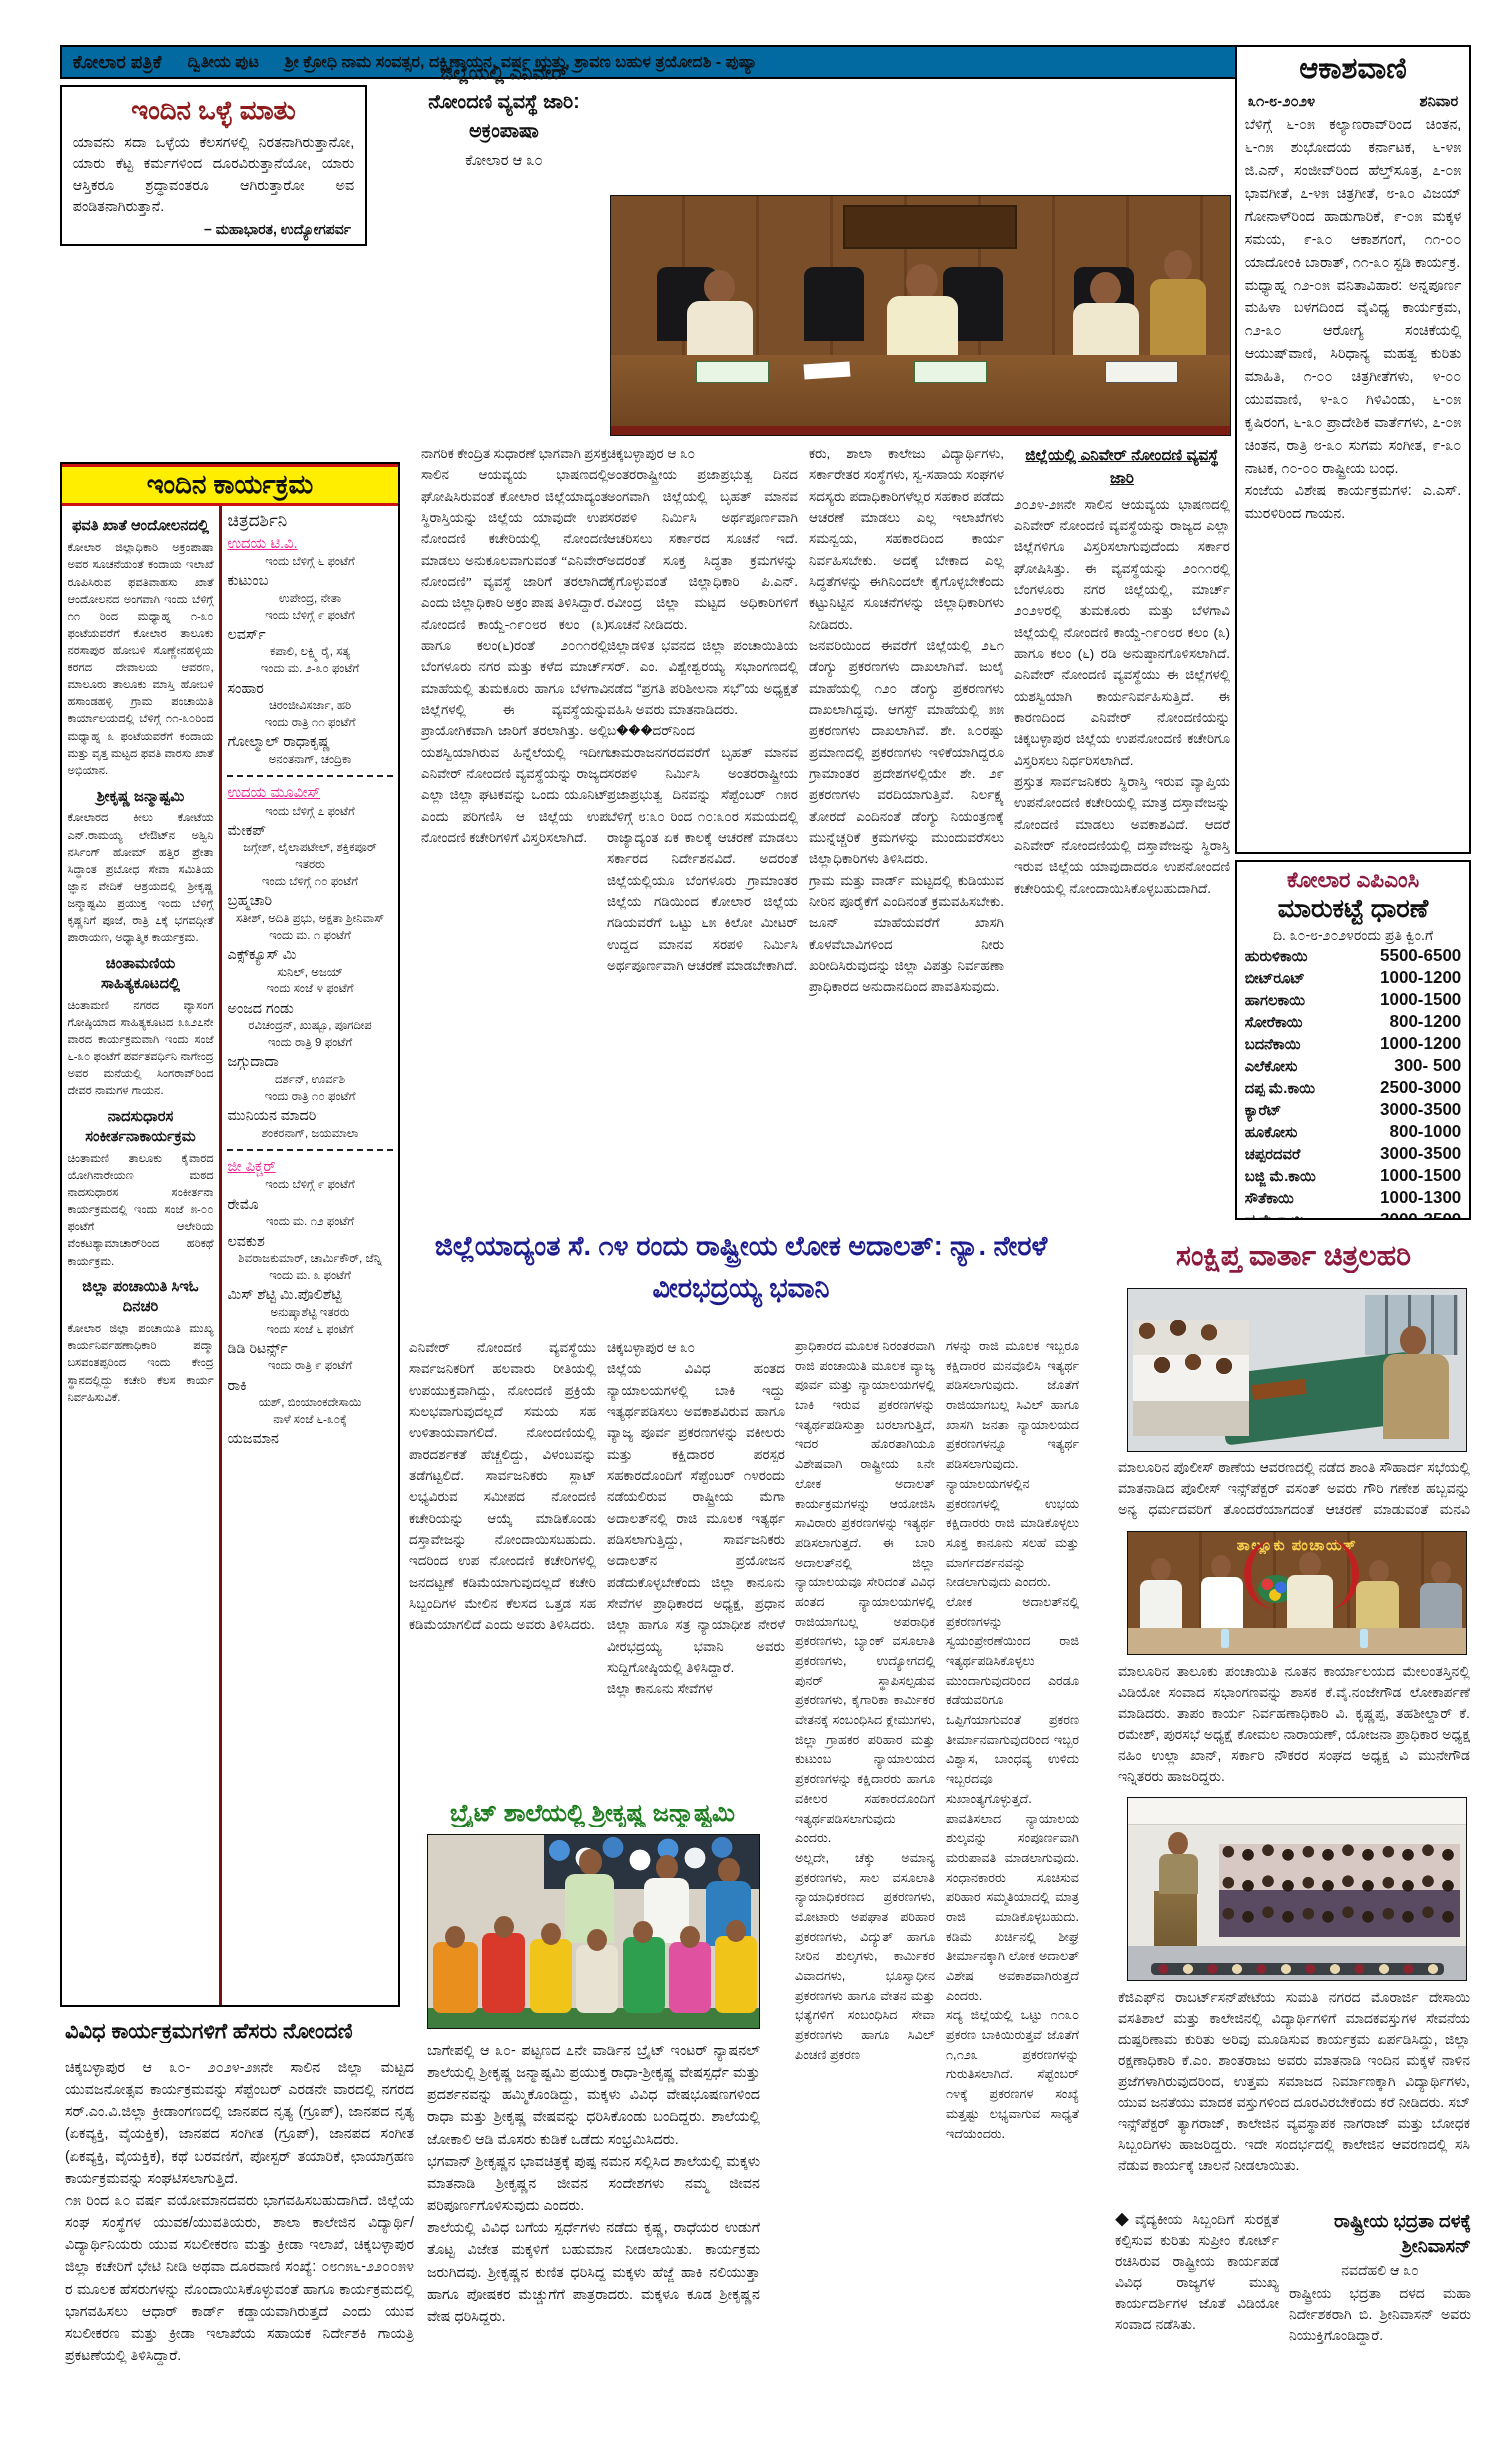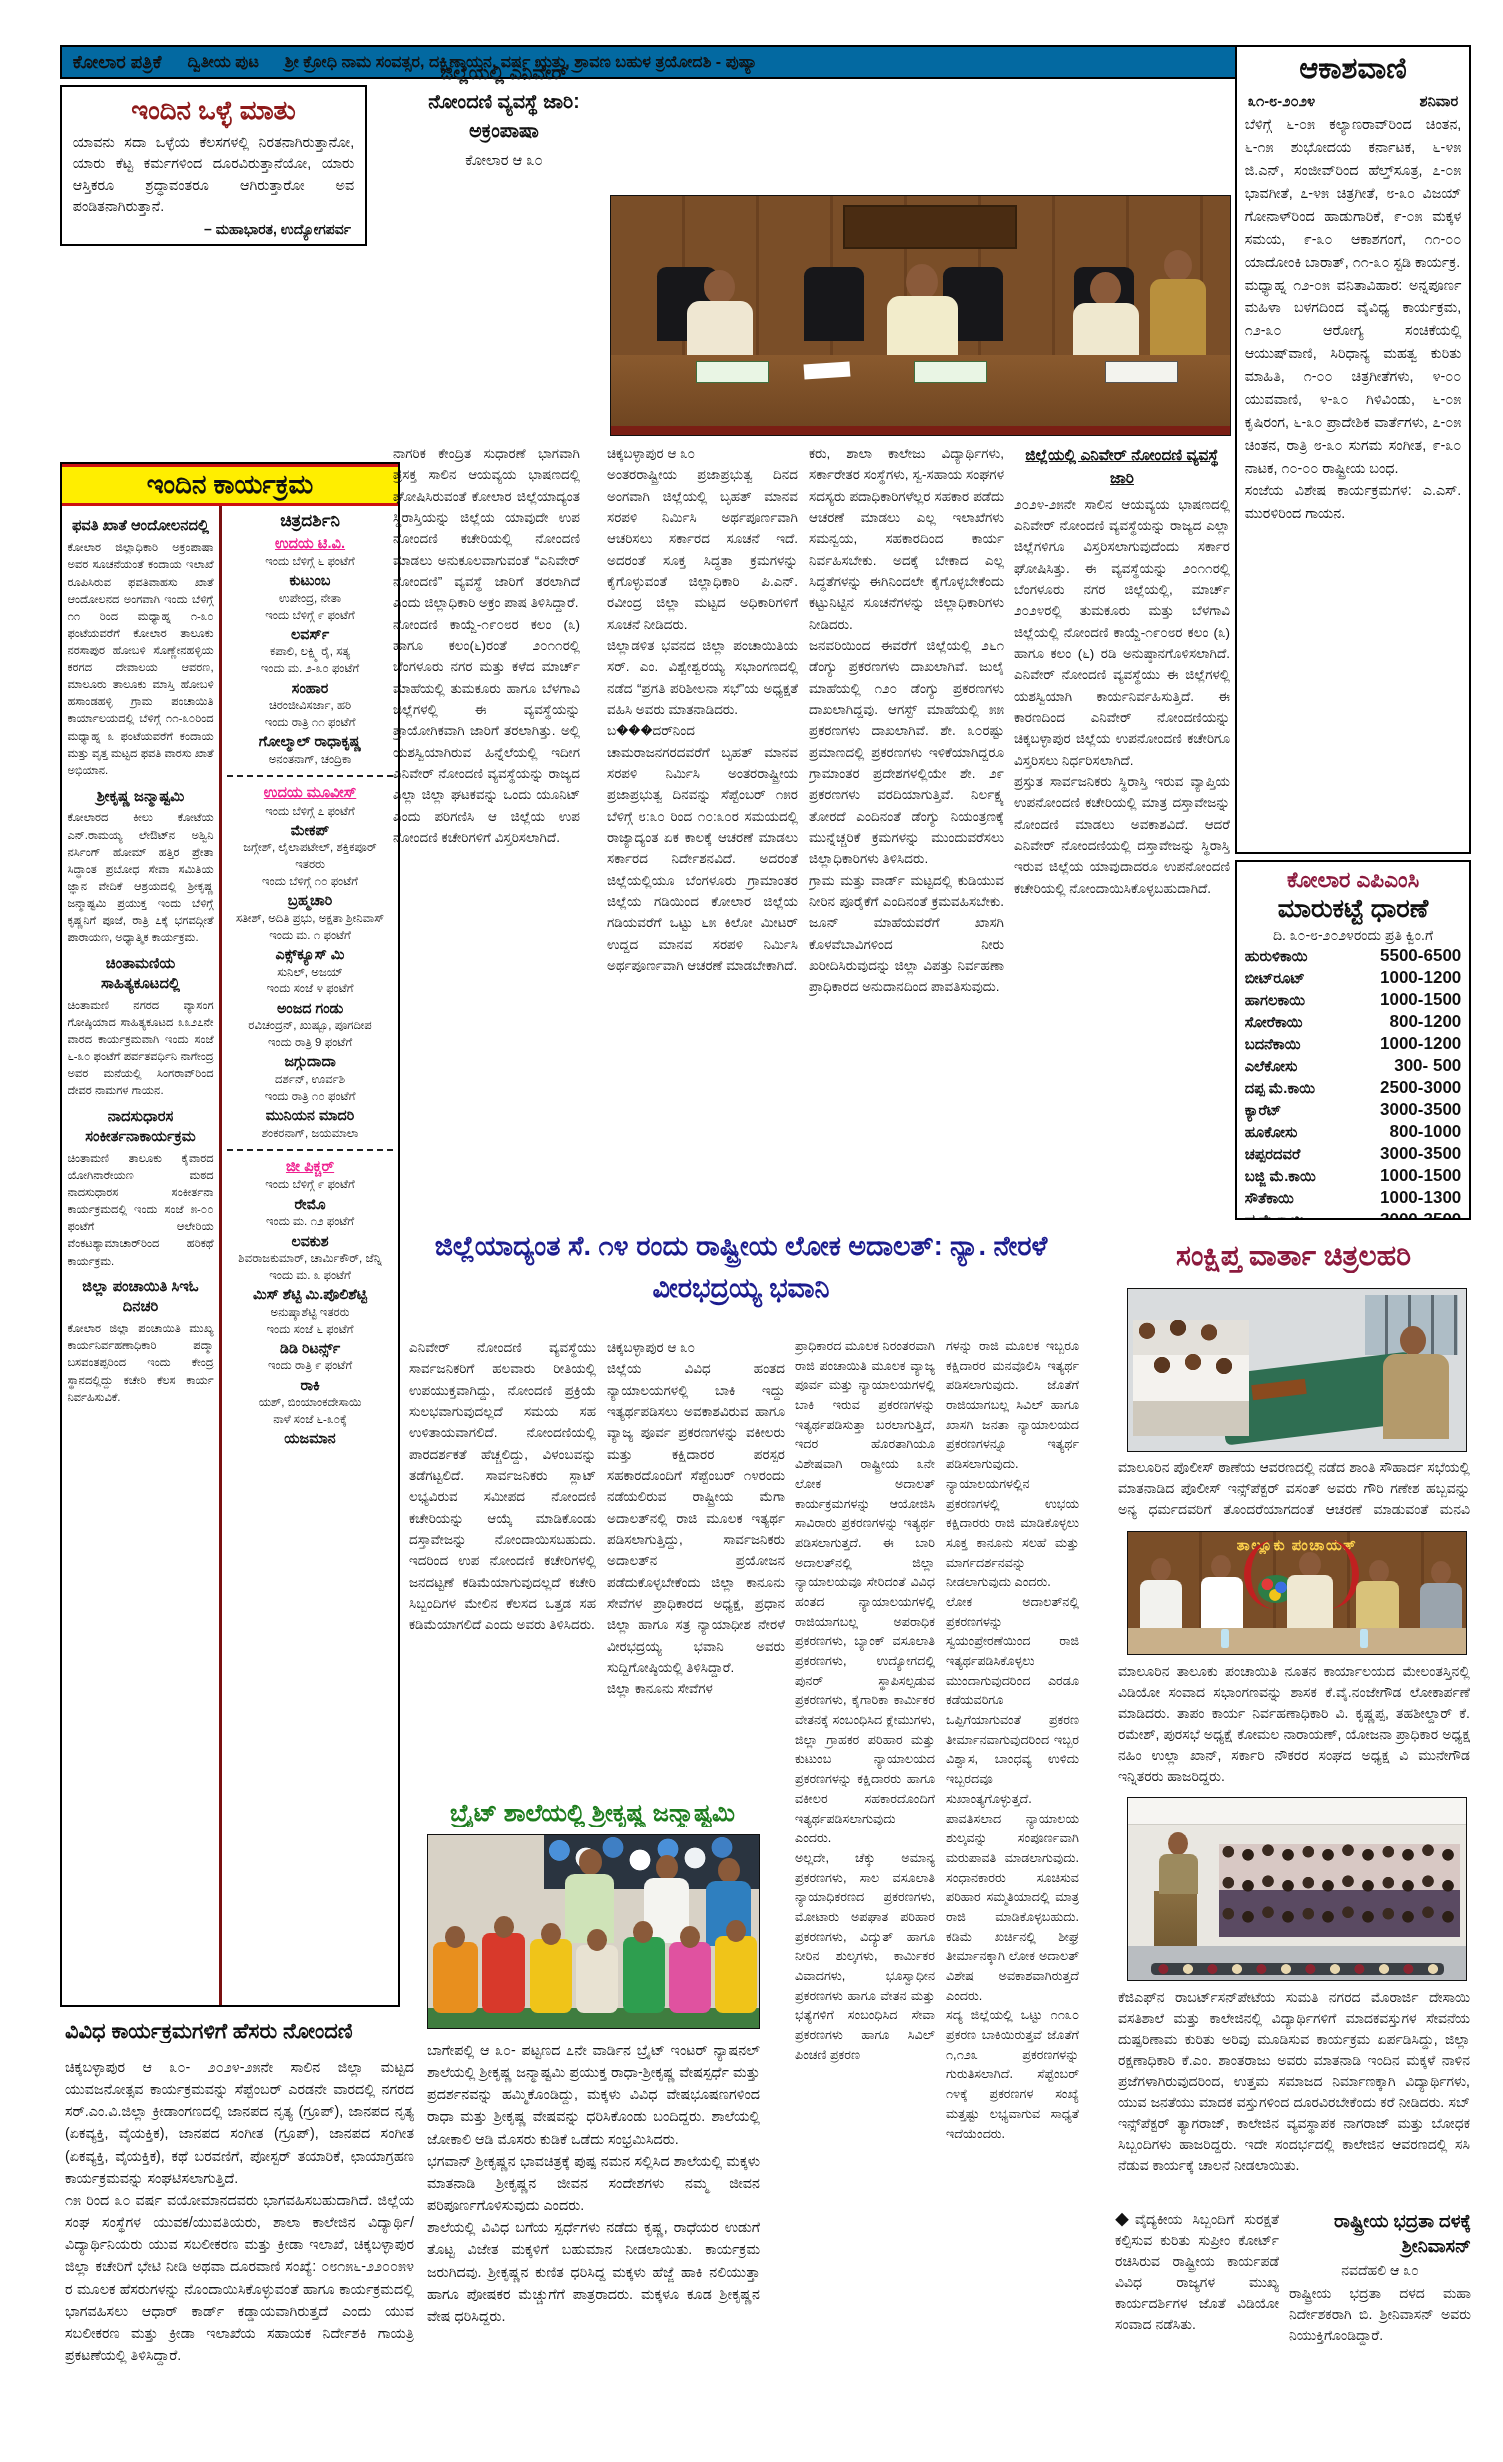--- a/index.html
+++ b/index.html
@@ -34,21 +34,21 @@
   #prog-banner{background:#ffee00;border-top:3.1px solid #cc1111;border-bottom:3.1px solid #cc1111;
                font-weight:bold;font-size:26px;text-align:center;padding:2.3px 0;}
   #prog-cols{flex:1;display:flex;overflow:hidden;}
   #prog-left{width:157px;padding:3.1px 5.4px;box-sizing:border-box;overflow:hidden;}
   #prog-div{width:3.1px;background:#7a1010;}
   #prog-right{flex:1;padding:3.1px 5.4px;box-sizing:border-box;overflow:hidden;}
   .pl-h{font-weight:bold;font-size:14.7px;text-align:center;margin:7.7px 0 3.1px 0;line-height:1.35;}
   .pl-b{font-size:11.4px;line-height:1.5;text-align:justify;}
   .pr-item{margin:1.5px 0;}
   .pr-item.sep{border-top:2.3px dashed #222;margin-top:7.7px;padding-top:6.2px;}
-  .pr-t{font-weight:bold;font-size:14.3px;text-align:center;line-height:1.3;}
+  .pr-t{font-weight:normal;font-size:14.3px;text-align:left;line-height:1.3;}
   .pr-item.hd .pr-t{font-size:17px;}
   .pr-item.ch .pr-t{color:#ef1f8f;text-decoration:underline;font-size:14.7px;}
   .pr-cast,.pr-time{font-size:11.6px;text-align:center;line-height:1.45;}
 
   
   #subheadbox{left:409px;top:59px;width:190px;}
   #subheadbox .t{font-weight:bold;font-size:19.3px;text-align:center;line-height:1.5;}
   #subheadbox .d{font-size:14.7px;text-align:center;margin-top:6.2px;}
   .headline{font-weight:bold;color:#1c1c8f;text-align:center;}
   #headline1{left:610px;top:45px;width:621px;height:147px;font-size:32px;line-height:1.55;}
@@ -259,21 +259,21 @@
     <div class="p-abs head" style="left:553px;top:54px;width:28px;height:31px;"></div>
     <div class="p-abs" style="left:539px;top:83px;width:56px;height:76px;background:#b9903d;border-radius:10.8px 10.8px 0 0;"></div>
     <div class="p-abs" style="left:0;top:159px;width:100%;height:82px;background:linear-gradient(#8a5a2e,#6b421f);"></div>
     <div class="p-abs" style="left:85px;top:165px;width:71px;height:20px;background:#e9f5e4;border:1.5px solid #3f6f3f;"></div>
     <div class="p-abs" style="left:303px;top:165px;width:71px;height:20px;background:#e9f5e4;border:1.5px solid #3f6f3f;"></div>
     <div class="p-abs" style="left:494px;top:165px;width:71px;height:20px;background:#f3f3ee;border:1.5px solid #555;"></div>
     <div class="p-abs" style="left:193px;top:167px;width:46px;height:15.4px;background:#fff;transform:rotate(-4deg);"></div>
     <div class="p-abs" style="left:0;bottom:0;width:100%;height:9.3px;background:#7a1e14;"></div>
   </div>
 
-  <div class="abs colx just clip" style="left:393px;top:443px;width:187px;height:772px;">ನಾಗರಿಕ ಕೇಂದ್ರಿತ ಸುಧಾರಣೆ ಭಾಗವಾಗಿ ಪ್ರಸಕ್ತ ಸಾಲಿನ ಆಯವ್ಯಯ ಭಾಷಣದಲ್ಲಿ ಘೋಷಿಸಿರುವಂತೆ ಕೋಲಾರ ಜಿಲ್ಲೆಯಾದ್ಯಂತ ಸ್ಥಿರಾಸ್ತಿಯನ್ನು ಜಿಲ್ಲೆಯ ಯಾವುದೇ ಉಪ ನೋಂದಣಿ ಕಚೇರಿಯಲ್ಲಿ ನೋಂದಣಿ ಮಾಡಲು ಅನುಕೂಲವಾಗುವಂತೆ “ಎನಿವೇರ್ ನೋಂದಣಿ” ವ್ಯವಸ್ಥೆ ಜಾರಿಗೆ ತರಲಾಗಿದೆ ಎಂದು ಜಿಲ್ಲಾಧಿಕಾರಿ ಅಕ್ರಂ ಪಾಷ ತಿಳಿಸಿದ್ದಾರೆ.
+  <div class="abs colx just clip" style="left:421px;top:443px;width:187px;height:772px;font-family:Liberation Serif, serif;">ನಾಗರಿಕ ಕೇಂದ್ರಿತ ಸುಧಾರಣೆ ಭಾಗವಾಗಿ ಪ್ರಸಕ್ತ ಸಾಲಿನ ಆಯವ್ಯಯ ಭಾಷಣದಲ್ಲಿ ಘೋಷಿಸಿರುವಂತೆ ಕೋಲಾರ ಜಿಲ್ಲೆಯಾದ್ಯಂತ ಸ್ಥಿರಾಸ್ತಿಯನ್ನು ಜಿಲ್ಲೆಯ ಯಾವುದೇ ಉಪ ನೋಂದಣಿ ಕಚೇರಿಯಲ್ಲಿ ನೋಂದಣಿ ಮಾಡಲು ಅನುಕೂಲವಾಗುವಂತೆ “ಎನಿವೇರ್ ನೋಂದಣಿ” ವ್ಯವಸ್ಥೆ ಜಾರಿಗೆ ತರಲಾಗಿದೆ ಎಂದು ಜಿಲ್ಲಾಧಿಕಾರಿ ಅಕ್ರಂ ಪಾಷ ತಿಳಿಸಿದ್ದಾರೆ.
 ನೋಂದಣಿ ಕಾಯ್ದೆ-೧೯೦೮ರ ಕಲಂ (೩) ಹಾಗೂ ಕಲಂ(೬)ರಂತೆ ೨೦೧೧ರಲ್ಲಿ ಬೆಂಗಳೂರು ನಗರ ಮತ್ತು ಕಳೆದ ಮಾರ್ಚ್ ಮಾಹೆಯಲ್ಲಿ ತುಮಕೂರು ಹಾಗೂ ಬೆಳಗಾವಿ ಜಿಲ್ಲೆಗಳಲ್ಲಿ ಈ ವ್ಯವಸ್ಥೆಯನ್ನು ಪ್ರಾಯೋಗಿಕವಾಗಿ ಜಾರಿಗೆ ತರಲಾಗಿತ್ತು. ಅಲ್ಲಿ ಯಶಸ್ವಿಯಾಗಿರುವ ಹಿನ್ನೆಲೆಯಲ್ಲಿ ಇದೀಗ ಎನಿವೇರ್ ನೋಂದಣಿ ವ್ಯವಸ್ಥೆಯನ್ನು ರಾಜ್ಯದ ಎಲ್ಲಾ ಜಿಲ್ಲಾ ಘಟಕವನ್ನು ಒಂದು ಯೂನಿಟ್ ಎಂದು ಪರಿಗಣಿಸಿ ಆ ಜಿಲ್ಲೆಯ ಉಪ ನೋಂದಣಿ ಕಚೇರಿಗಳಿಗೆ ವಿಸ್ತರಿಸಲಾಗಿದೆ.</div>
   <div class="abs colx just clip" style="left:607px;top:443px;width:191px;height:772px;">ಚಿಕ್ಕಬಳ್ಳಾಪುರ ಆ ೩೦
 ಅಂತರರಾಷ್ಟ್ರೀಯ ಪ್ರಜಾಪ್ರಭುತ್ವ ದಿನದ ಅಂಗವಾಗಿ ಜಿಲ್ಲೆಯಲ್ಲಿ ಬೃಹತ್ ಮಾನವ ಸರಪಳಿ ನಿರ್ಮಿಸಿ ಅರ್ಥಪೂರ್ಣವಾಗಿ ಆಚರಿಸಲು ಸರ್ಕಾರದ ಸೂಚನೆ ಇದೆ. ಅದರಂತೆ ಸೂಕ್ತ ಸಿದ್ಧತಾ ಕ್ರಮಗಳನ್ನು ಕೈಗೊಳ್ಳುವಂತೆ ಜಿಲ್ಲಾಧಿಕಾರಿ ಪಿ.ಎನ್. ರವೀಂದ್ರ ಜಿಲ್ಲಾ ಮಟ್ಟದ ಅಧಿಕಾರಿಗಳಿಗೆ ಸೂಚನೆ ನೀಡಿದರು.
 ಜಿಲ್ಲಾಡಳಿತ ಭವನದ ಜಿಲ್ಲಾ ಪಂಚಾಯಿತಿಯ ಸರ್. ಎಂ. ವಿಶ್ವೇಶ್ವರಯ್ಯ ಸಭಾಂಗಣದಲ್ಲಿ ನಡೆದ “ಪ್ರಗತಿ ಪರಿಶೀಲನಾ ಸಭೆ”ಯ ಅಧ್ಯಕ್ಷತೆ ವಹಿಸಿ ಅವರು ಮಾತನಾಡಿದರು.
 ಬ���ದರ್‌ನಿಂದ ಚಾಮರಾಜನಗರದವರೆಗೆ ಬೃಹತ್ ಮಾನವ ಸರಪಳಿ ನಿರ್ಮಿಸಿ ಅಂತರರಾಷ್ಟ್ರೀಯ ಪ್ರಜಾಪ್ರಭುತ್ವ ದಿನವನ್ನು ಸೆಪ್ಟೆಂಬರ್ ೧೫ರ ಬೆಳಿಗ್ಗೆ ೮:೩೦ ರಿಂದ ೧೦:೩೦ರ ಸಮಯದಲ್ಲಿ ರಾಜ್ಯಾದ್ಯಂತ ಏಕ ಕಾಲಕ್ಕೆ ಆಚರಣೆ ಮಾಡಲು ಸರ್ಕಾರದ ನಿರ್ದೇಶನವಿದೆ. ಅದರಂತೆ ಜಿಲ್ಲೆಯಲ್ಲಿಯೂ ಬೆಂಗಳೂರು ಗ್ರಾಮಾಂತರ ಜಿಲ್ಲೆಯ ಗಡಿಯಿಂದ ಕೋಲಾರ ಜಿಲ್ಲೆಯ ಗಡಿಯವರೆಗೆ ಒಟ್ಟು ೬೫ ಕಿಲೋ ಮೀಟರ್ ಉದ್ದದ ಮಾನವ ಸರಪಳಿ ನಿರ್ಮಿಸಿ ಅರ್ಥಪೂರ್ಣವಾಗಿ ಆಚರಣೆ ಮಾಡಬೇಕಾಗಿದೆ.</div>
   <div class="abs colx just clip" style="left:809px;top:443px;width:195px;height:772px;">ಕರು, ಶಾಲಾ ಕಾಲೇಜು ವಿದ್ಯಾರ್ಥಿಗಳು, ಸರ್ಕಾರೇತರ ಸಂಸ್ಥೆಗಳು, ಸ್ವ-ಸಹಾಯ ಸಂಘಗಳ ಸದಸ್ಯರು ಪದಾಧಿಕಾರಿಗಳೆಲ್ಲರ ಸಹಕಾರ ಪಡೆದು ಆಚರಣೆ ಮಾಡಲು ಎಲ್ಲ ಇಲಾಖೆಗಳು ಸಮನ್ವಯ, ಸಹಕಾರದಿಂದ ಕಾರ್ಯ ನಿರ್ವಹಿಸಬೇಕು. ಅದಕ್ಕೆ ಬೇಕಾದ ಎಲ್ಲ ಸಿದ್ಧತೆಗಳನ್ನು ಈಗಿನಿಂದಲೇ ಕೈಗೊಳ್ಳಬೇಕೆಂದು ಕಟ್ಟುನಿಟ್ಟಿನ ಸೂಚನೆಗಳನ್ನು ಜಿಲ್ಲಾಧಿಕಾರಿಗಳು ನೀಡಿದರು.
 ಜನವರಿಯಿಂದ ಈವರೆಗೆ ಜಿಲ್ಲೆಯಲ್ಲಿ ೨೬೧ ಡೆಂಗ್ಯು ಪ್ರಕರಣಗಳು ದಾಖಲಾಗಿವೆ. ಜುಲೈ ಮಾಹೆಯಲ್ಲಿ ೧೨೦ ಡೆಂಗ್ಯು ಪ್ರಕರಣಗಳು ದಾಖಲಾಗಿದ್ದವು. ಆಗಸ್ಟ್ ಮಾಹೆಯಲ್ಲಿ ೫೫ ಪ್ರಕರಣಗಳು ದಾಖಲಾಗಿವೆ. ಶೇ. ೩೦ರಷ್ಟು ಪ್ರಮಾಣದಲ್ಲಿ ಪ್ರಕರಣಗಳು ಇಳಿಕೆಯಾಗಿದ್ದರೂ ಗ್ರಾಮಾಂತರ ಪ್ರದೇಶಗಳಲ್ಲಿಯೇ ಶೇ. ೨೯ ಪ್ರಕರಣಗಳು ವರದಿಯಾಗುತ್ತಿವೆ. ನಿರ್ಲಕ್ಷ್ಯ ತೋರದೆ ಎಂದಿನಂತೆ ಡೆಂಗ್ಯು ನಿಯಂತ್ರಣಕ್ಕೆ ಮುನ್ನೆಚ್ಚರಿಕೆ ಕ್ರಮಗಳನ್ನು ಮುಂದುವರೆಸಲು ಜಿಲ್ಲಾಧಿಕಾರಿಗಳು ತಿಳಿಸಿದರು.
 ಗ್ರಾಮ ಮತ್ತು ವಾರ್ಡ್ ಮಟ್ಟದಲ್ಲಿ ಕುಡಿಯುವ ನೀರಿನ ಪೂರೈಕೆಗೆ ಎಂದಿನಂತೆ ಕ್ರಮವಹಿಸಬೇಕು. ಜೂನ್ ಮಾಹೆಯವರೆಗೆ ಖಾಸಗಿ ಕೊಳವೆಬಾವಿಗಳಿಂದ ನೀರು ಖರೀದಿಸಿರುವುದನ್ನು ಜಿಲ್ಲಾ ವಿಪತ್ತು ನಿರ್ವಹಣಾ ಪ್ರಾಧಿಕಾರದ ಅನುದಾನದಿಂದ ಪಾವತಿಸುವುದು.</div>
   <div class="abs clip" style="left:1014px;top:443px;width:216px;height:772px;">
     <div class="c4head">ಜಿಲ್ಲೆಯಲ್ಲಿ ಎನಿವೇರ್ ನೋಂದಣಿ ವ್ಯವಸ್ಥೆ ಜಾರಿ</div>

